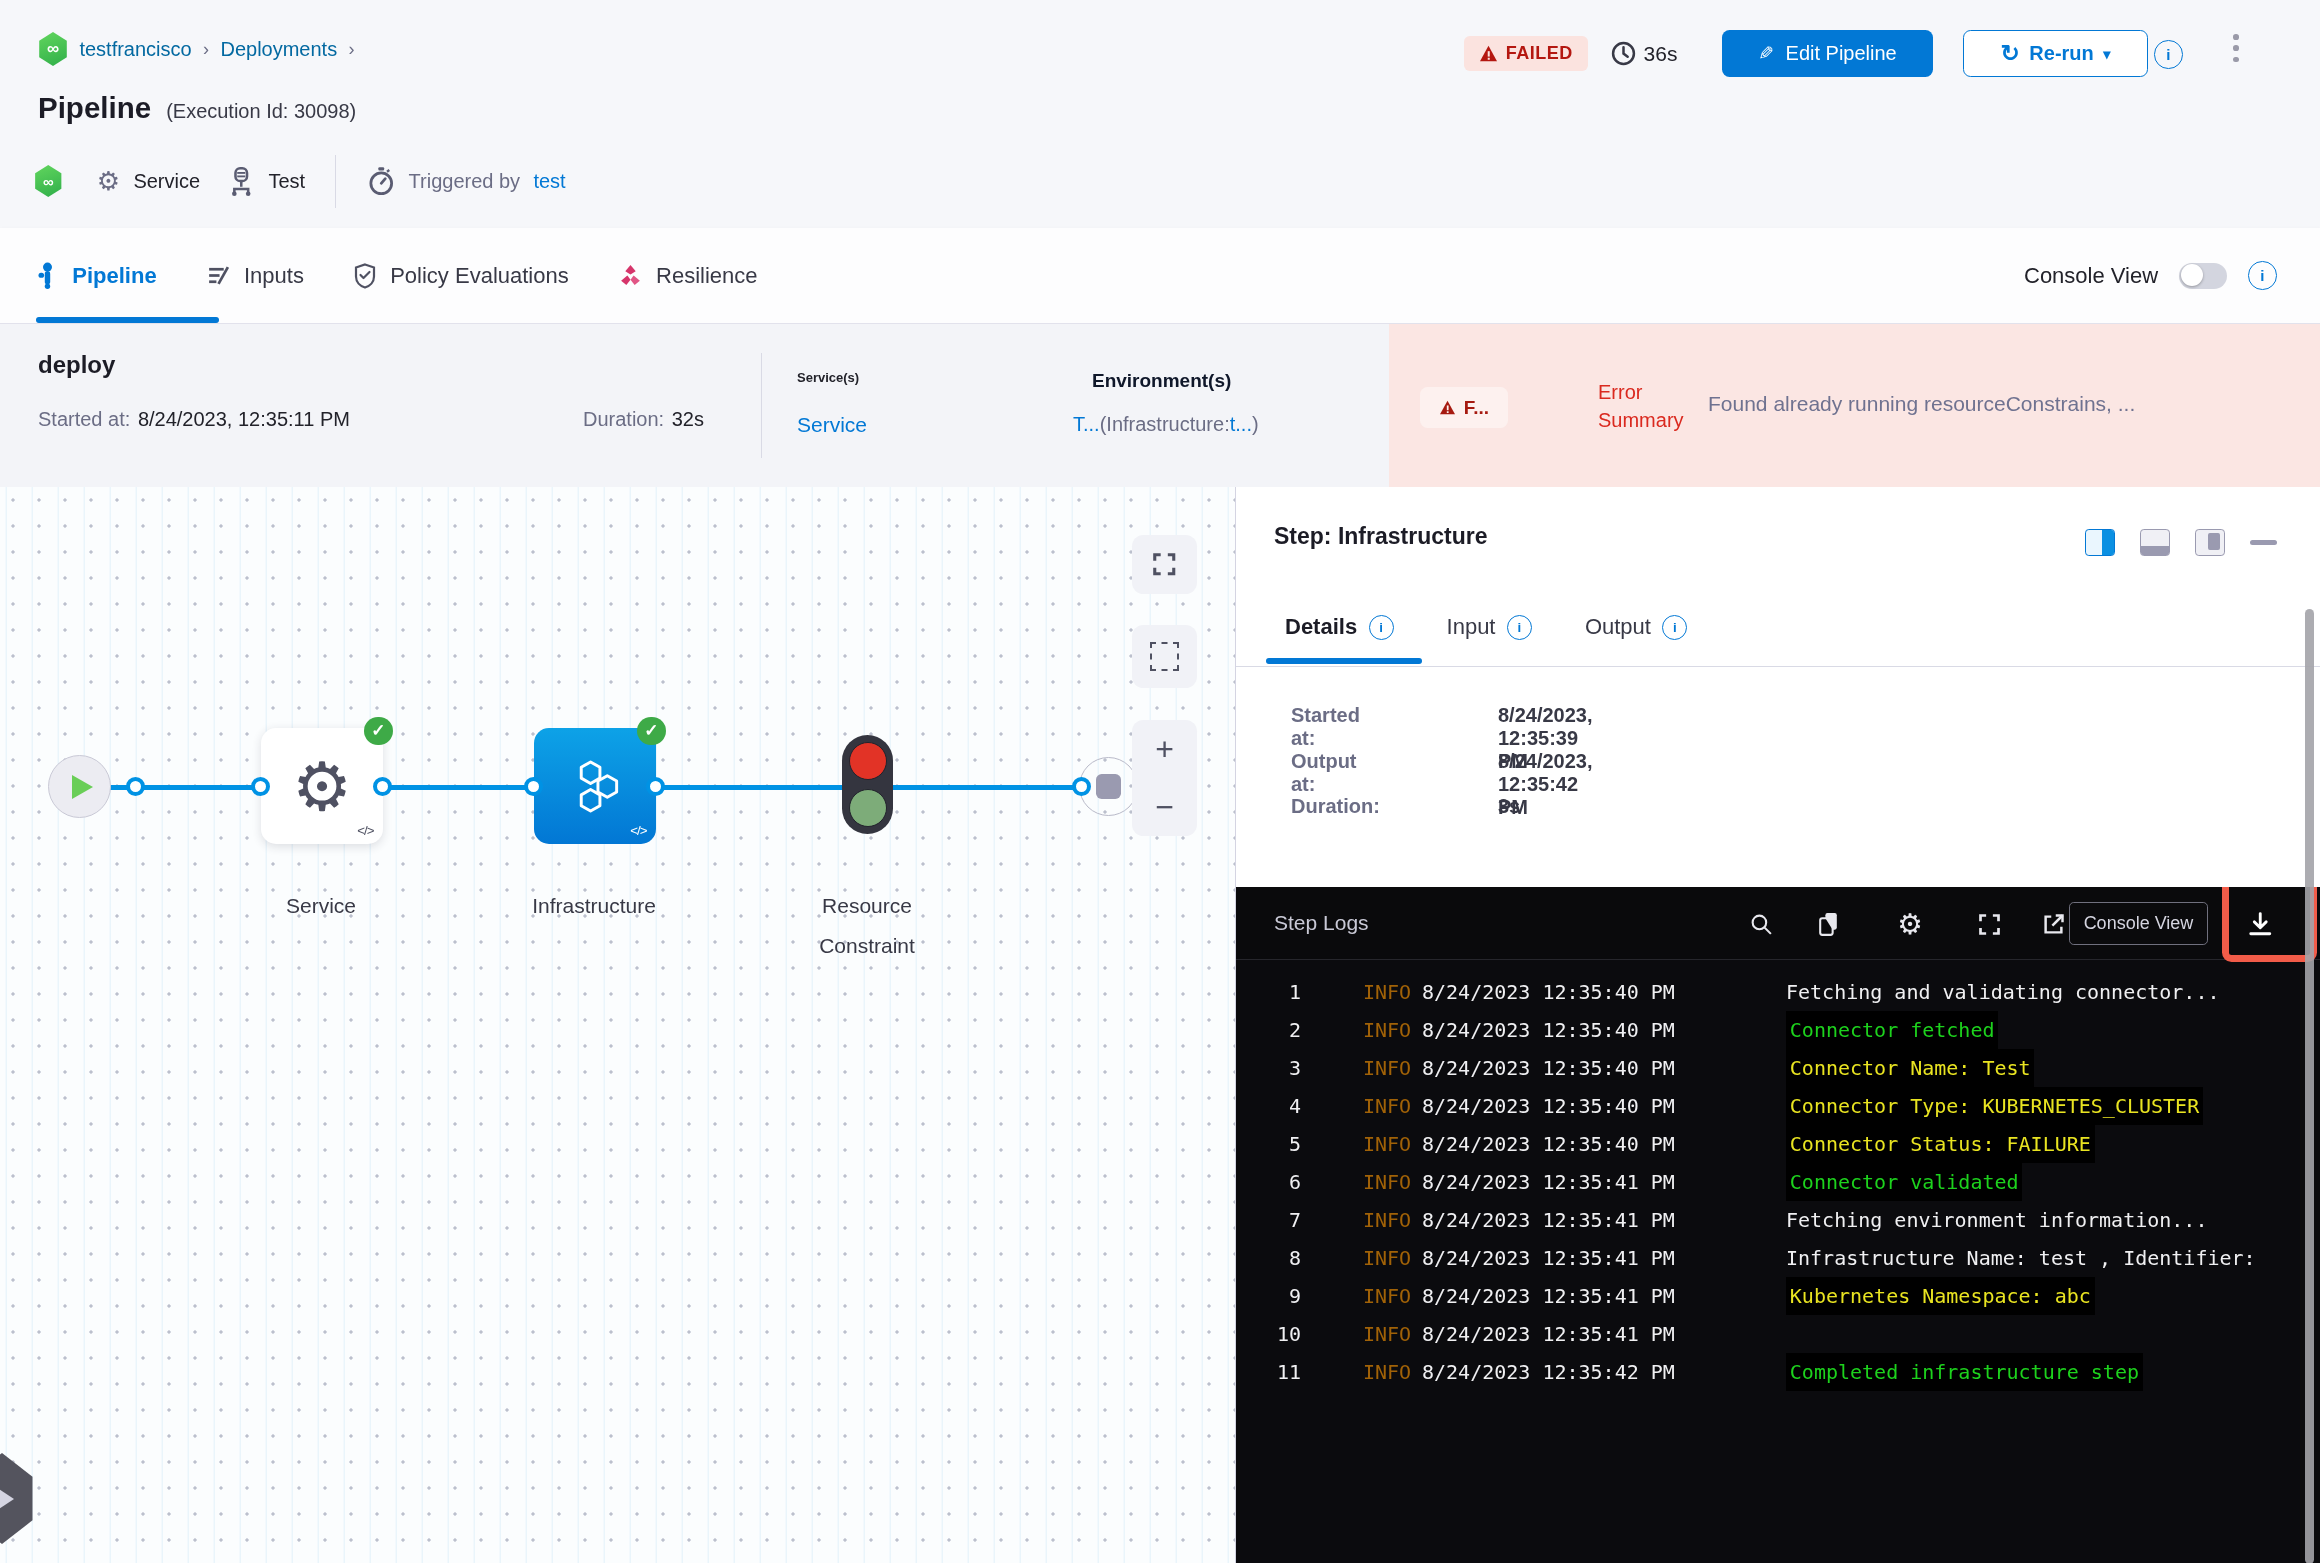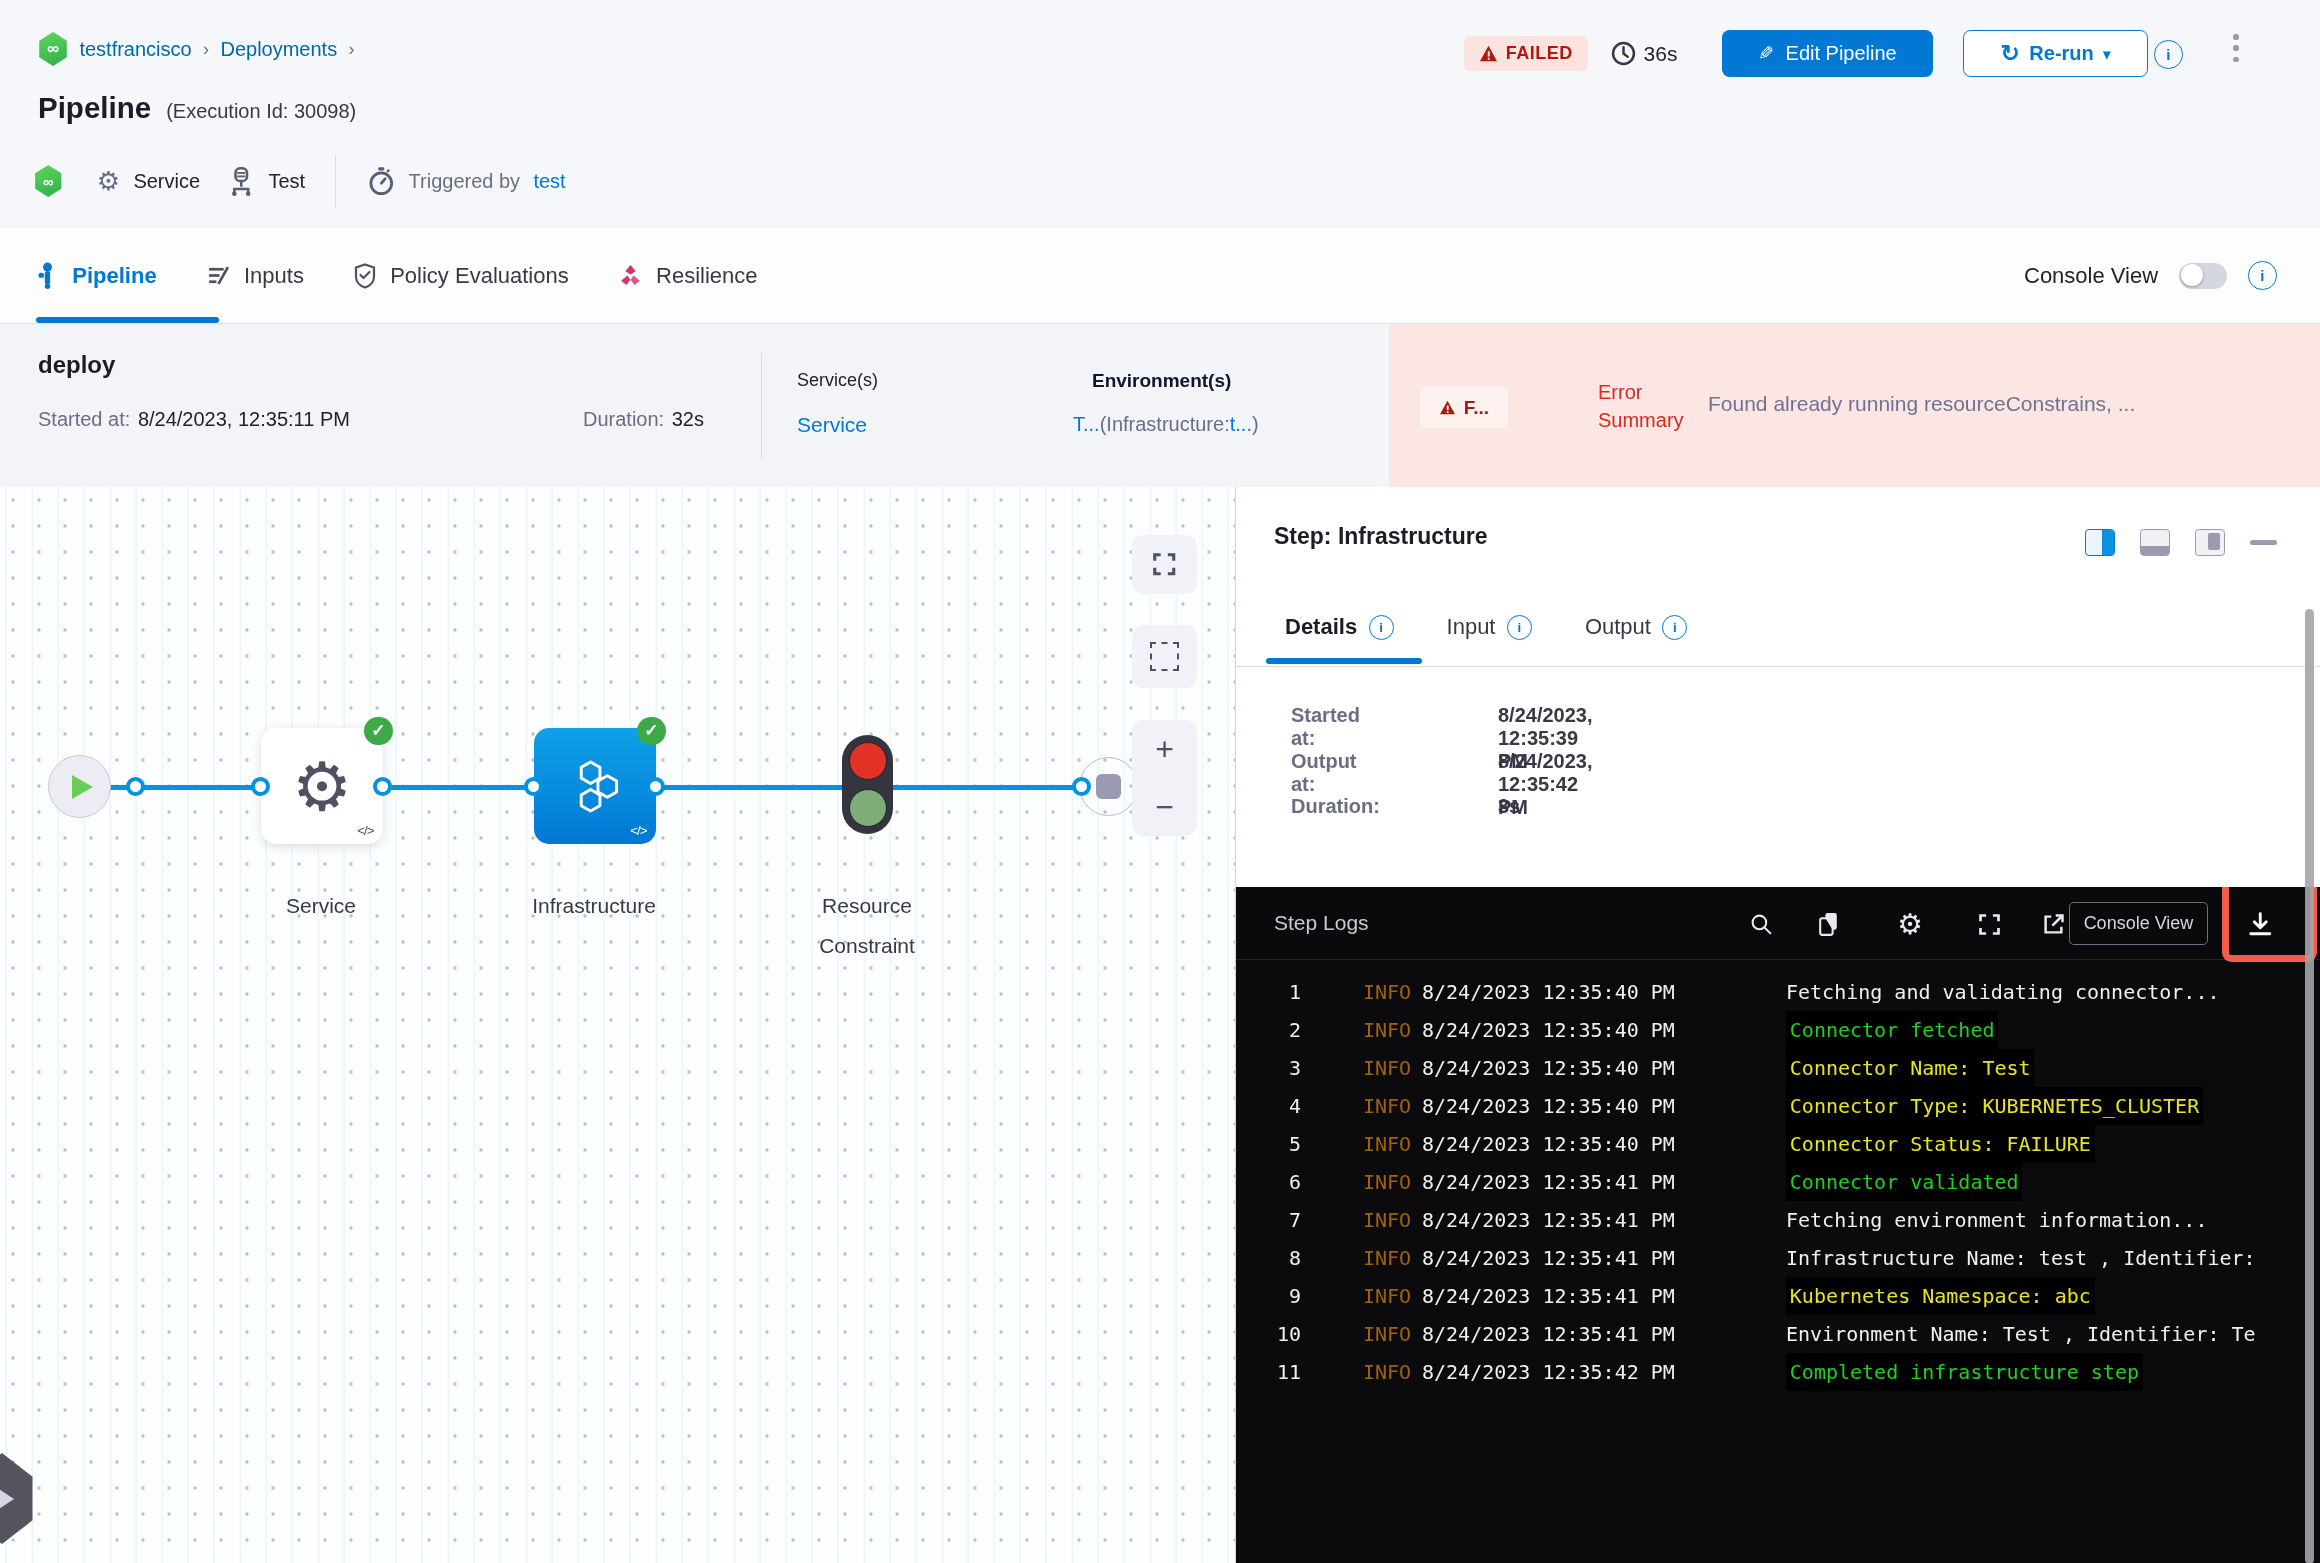--- a/index.html
+++ b/index.html
@@ -57,21 +57,21 @@
     box-shadow:0 1px 2.9px rgba(0,0,0,.3); }
 
   
   .stagebar { left:0; top:324px; width:2066px; height:163px; background:#f3f4f8; }
   .stage-pink { left:1389px; top:0; width:932px; height:163px; background:#fbe6e3; }
   .stage-name { left:38px; top:27px; font-size:24px; font-weight:bold; color:#1c1c26; }
   .stage-line2 { left:38px; top:84px; display:flex; gap:7.6px; font-size:20px; }
   .lbl { color:#6b6d85; } .val { color:#22222a; }
   .stage-dur { left:583px; top:84px; display:flex; gap:7.6px; font-size:20px; }
   .stage-div { left:761px; top:28.5px; width:1px; height:105px; background:#d9dae5; }
-  .svc-head { left:797px; top:46px; font-size:18px; font-weight:normal; color:#22222a; }
+  .svc-head { left:797px; top:46px; font-size:13px; font-weight:bold; color:#22222a; }
   .svc-link { left:797px; top:89px; font-size:21px; color:#0278d5; }
   .env-head { left:1092px; top:46px; font-size:19px; font-weight:bold; color:#0f172a; }
   .env-val { left:1073px; top:89px; font-size:20px; }
   .env-val .blue { color:#0278d5; } .env-val .gray { color:#6b6d85; }
   .err-badge { left:1420px; top:63px; width:88px; height:41px; background:#fdf1ef; border-radius:7.6px;
     display:flex; align-items:center; justify-content:center; gap:7.6px; }
   .err-badge span { color:#a61a10; font-weight:bold; font-size:19px; }
   .err-label { left:1598px; top:55px; width:110px; font-size:20px; color:#da291f; line-height:27.6px; }
   .err-msg { left:1708px; top:68px; width:590px; font-size:21px; color:#6f7290; white-space:nowrap; }
 
@@ -514,21 +514,20 @@
         <div class="log-row">
           <span class="ln">9</span>
           <span class="lv">INFO</span>
           <span class="lt">8/24/2023 12:35:41 PM</span>
           <span class="lm yellow">Kubernetes Namespace: abc</span>
         </div>
         <div class="log-row">
           <span class="ln">10</span>
           <span class="lv">INFO</span>
           <span class="lt">8/24/2023 12:35:41 PM</span>
-          <span class="lm white">Environment Name: Test , Identifier: Te</span>
         </div>
         <div class="log-row">
           <span class="ln">11</span>
           <span class="lv">INFO</span>
           <span class="lt">8/24/2023 12:35:42 PM</span>
           <span class="lm green">Completed infrastructure step</span>
         </div>
     </div>
   </div>
 </div>

